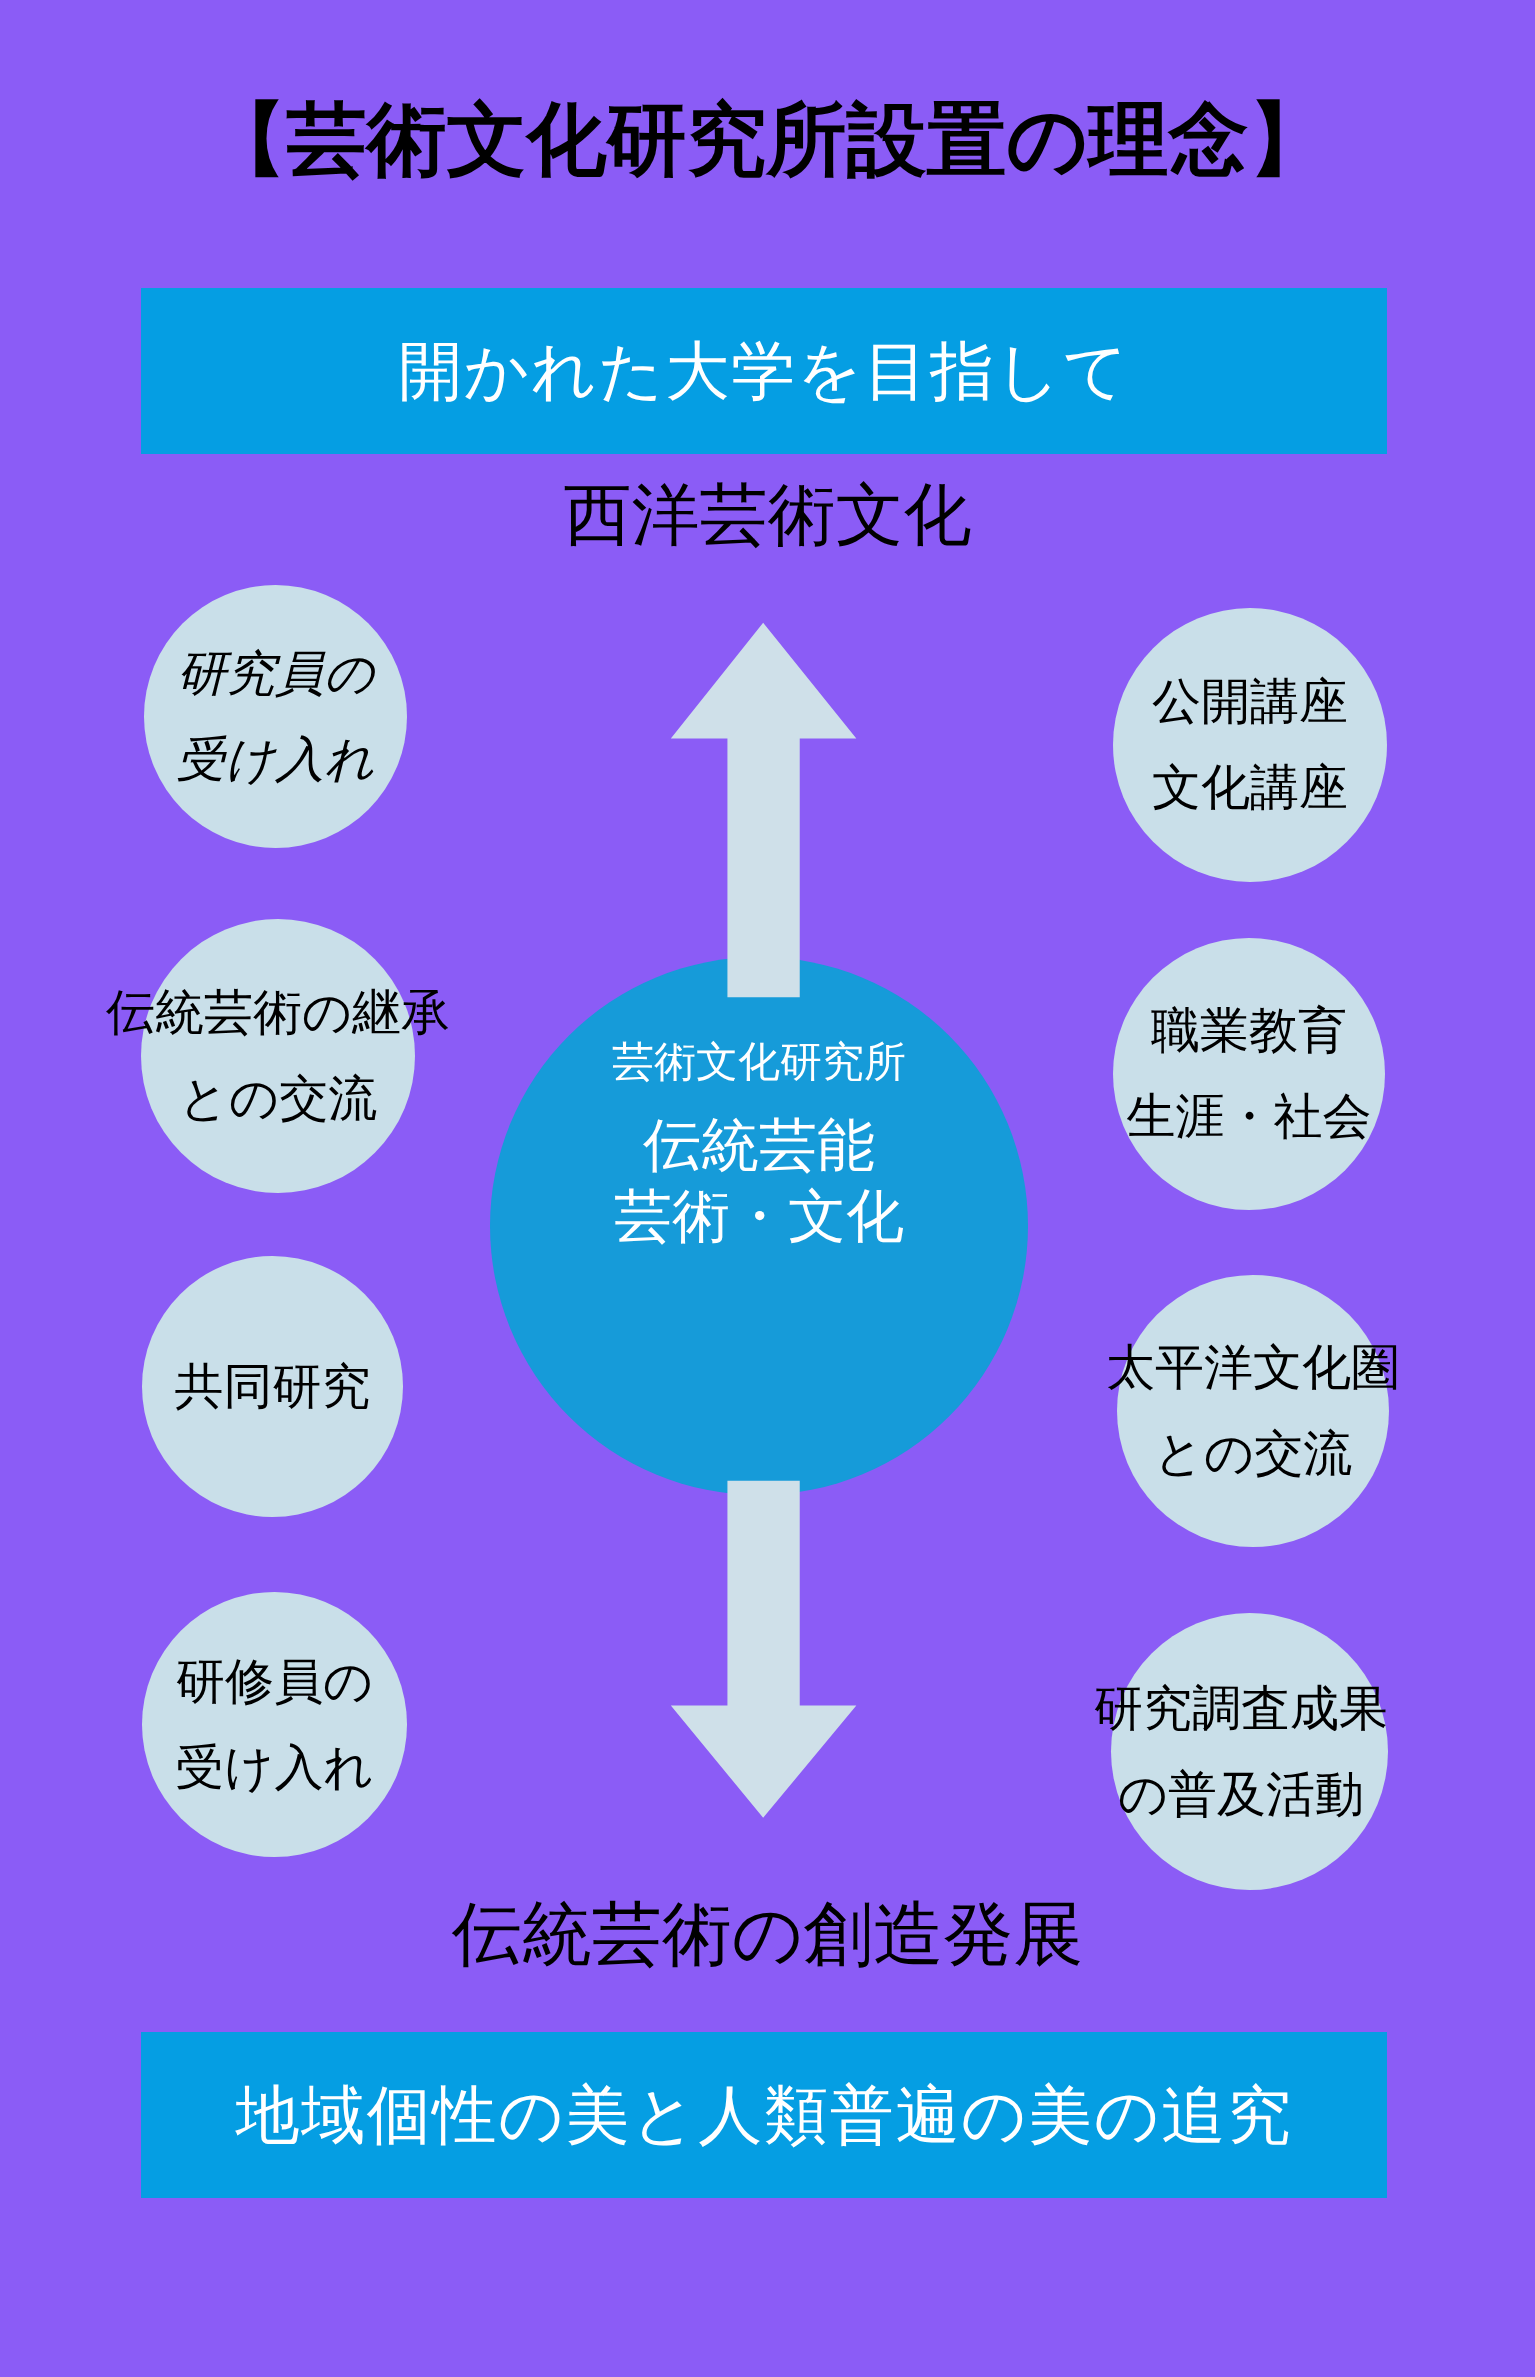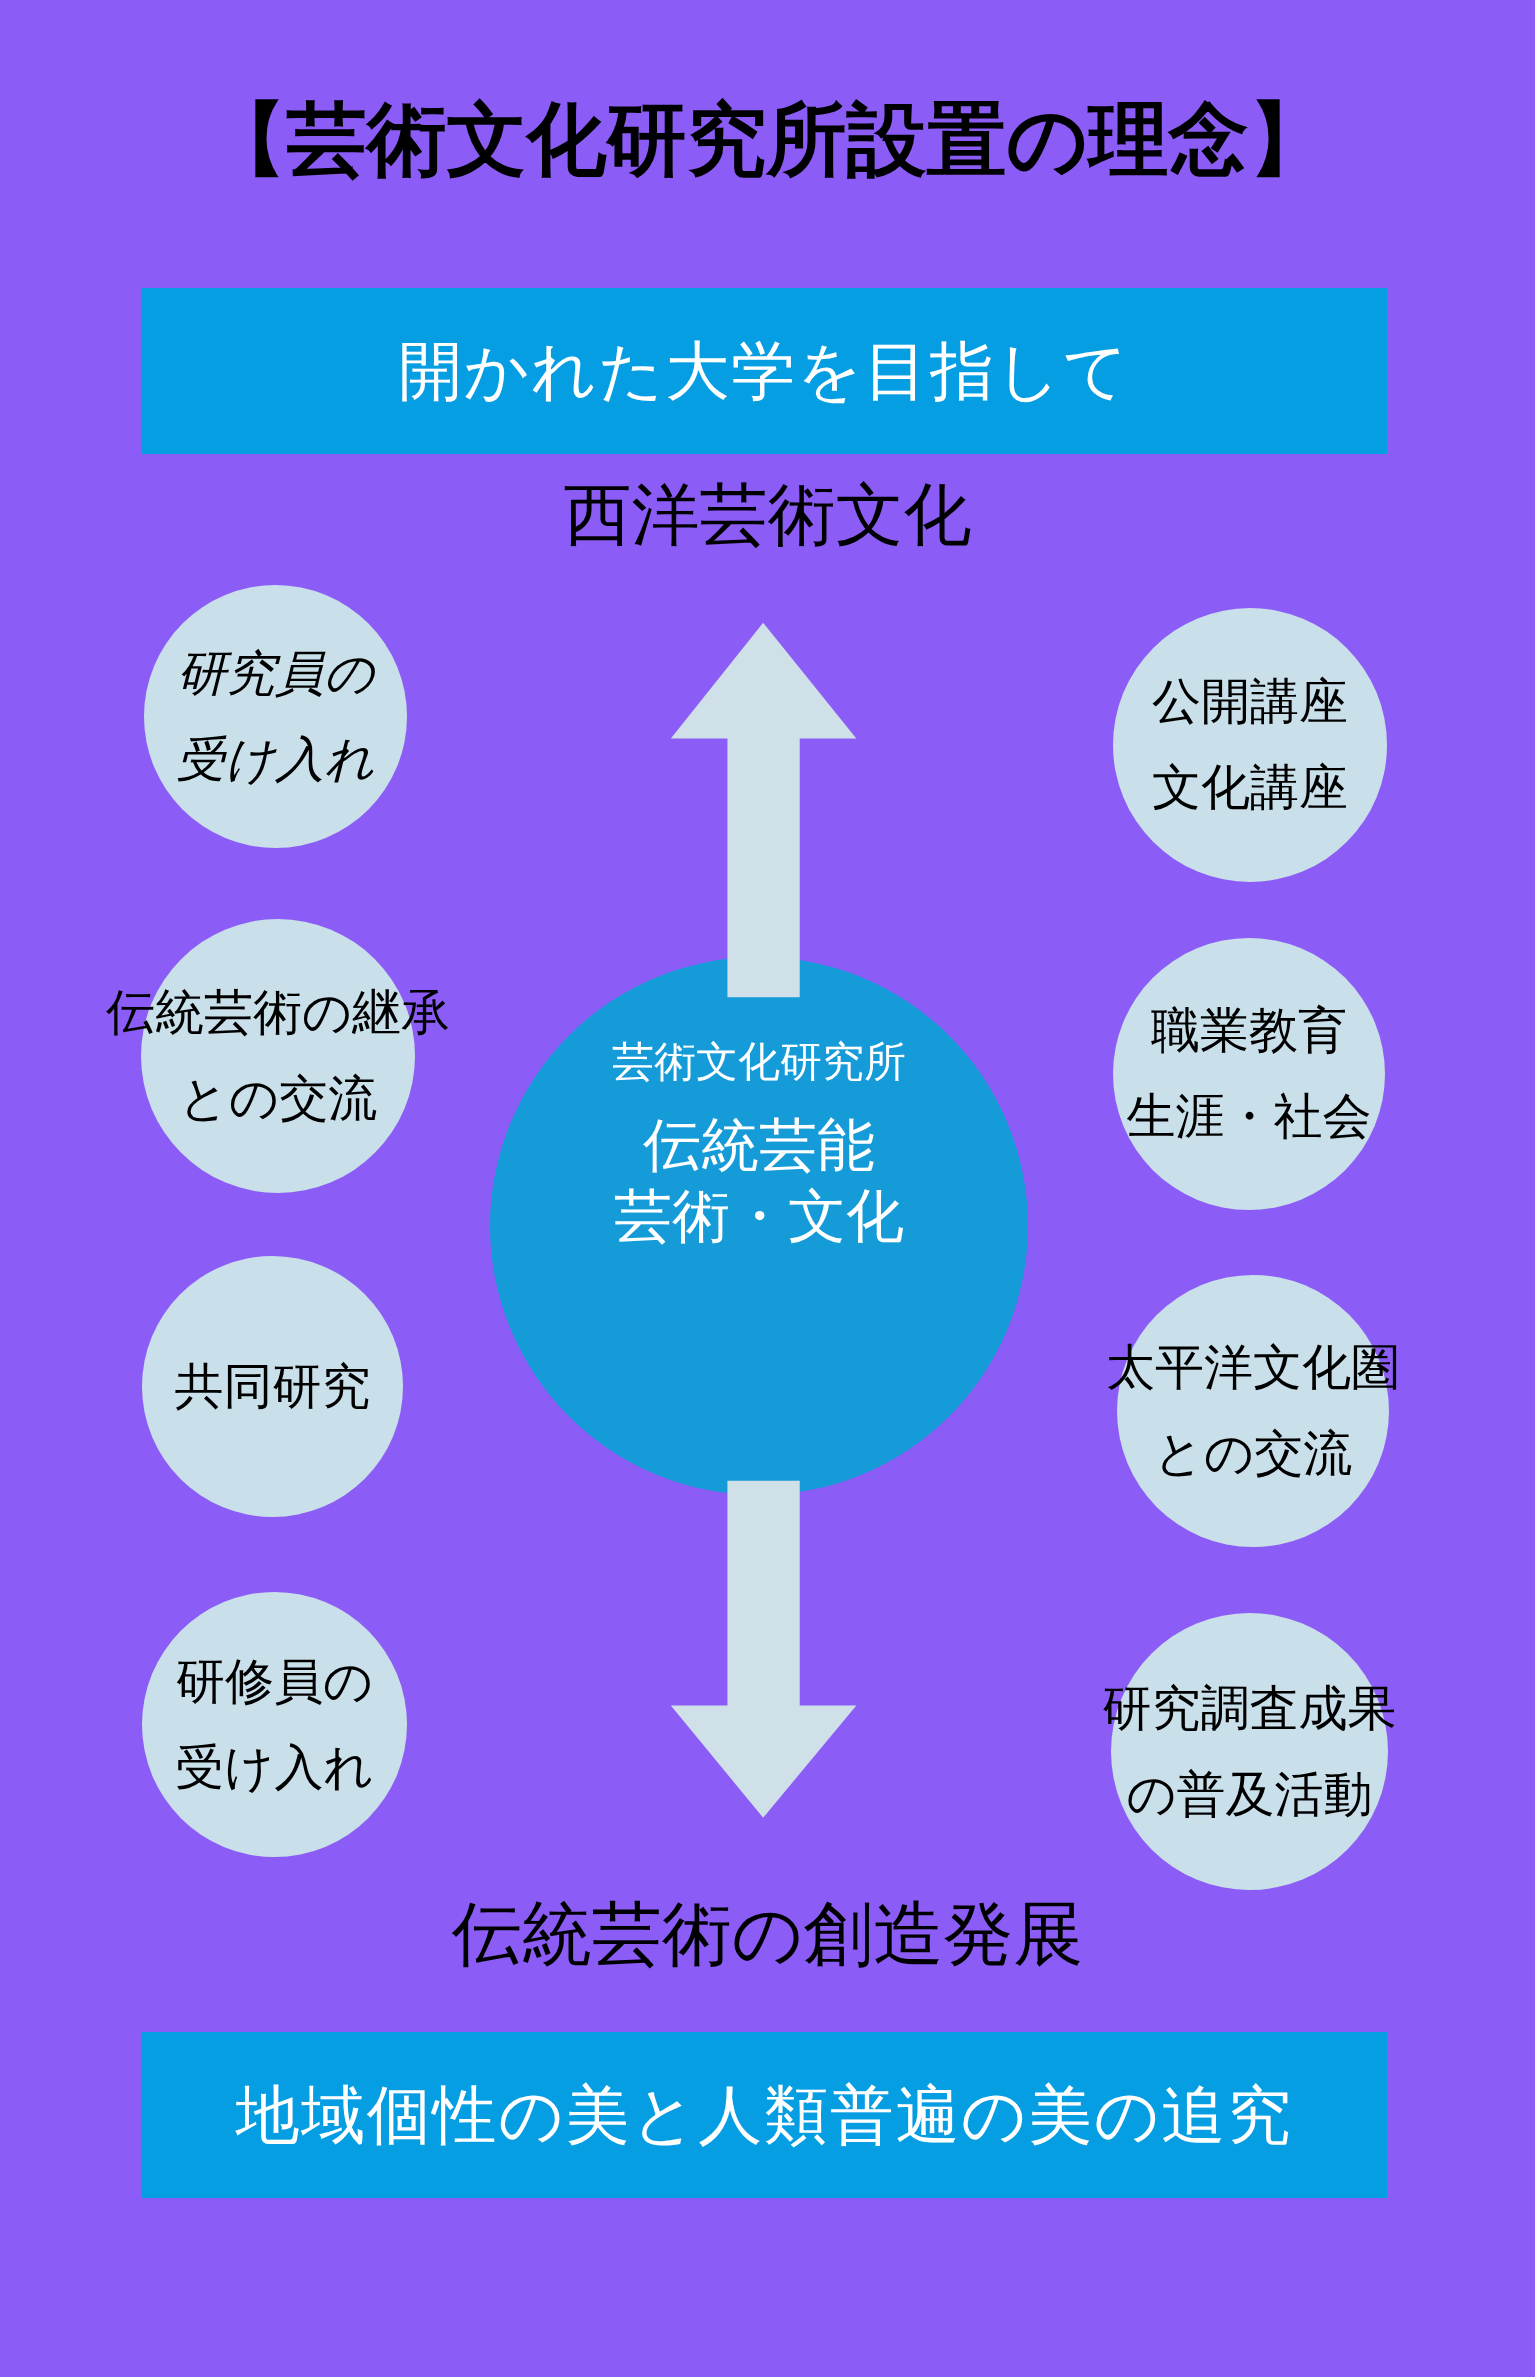--- a/index.html
+++ b/index.html
@@ -176,21 +176,21 @@
     </div>
   </div>
 
   <div class="bubble" style="left:1117px; top:1275px; width:272px; height:272px;">
     <div class="lines">
       <span class="line">太平洋文化圏</span>
       <span class="line">との交流</span>
     </div>
   </div>
 
-  <div class="bubble" style="left:1111px; top:1613px; width:277px; height:277px;">
+  <div class="bubble" style="left:1111px; top:1613px; width:277px; height:277px;justify-content:flex-end;">
     <div class="lines">
       <span class="line">研究調査成果</span>
       <span class="line">の普及活動</span>
     </div>
   </div>
 
   <div class="center-circle">
     <div class="cc-title">芸術文化研究所</div>
     <div class="cc-lines">
       <span class="line">伝統芸能</span>

